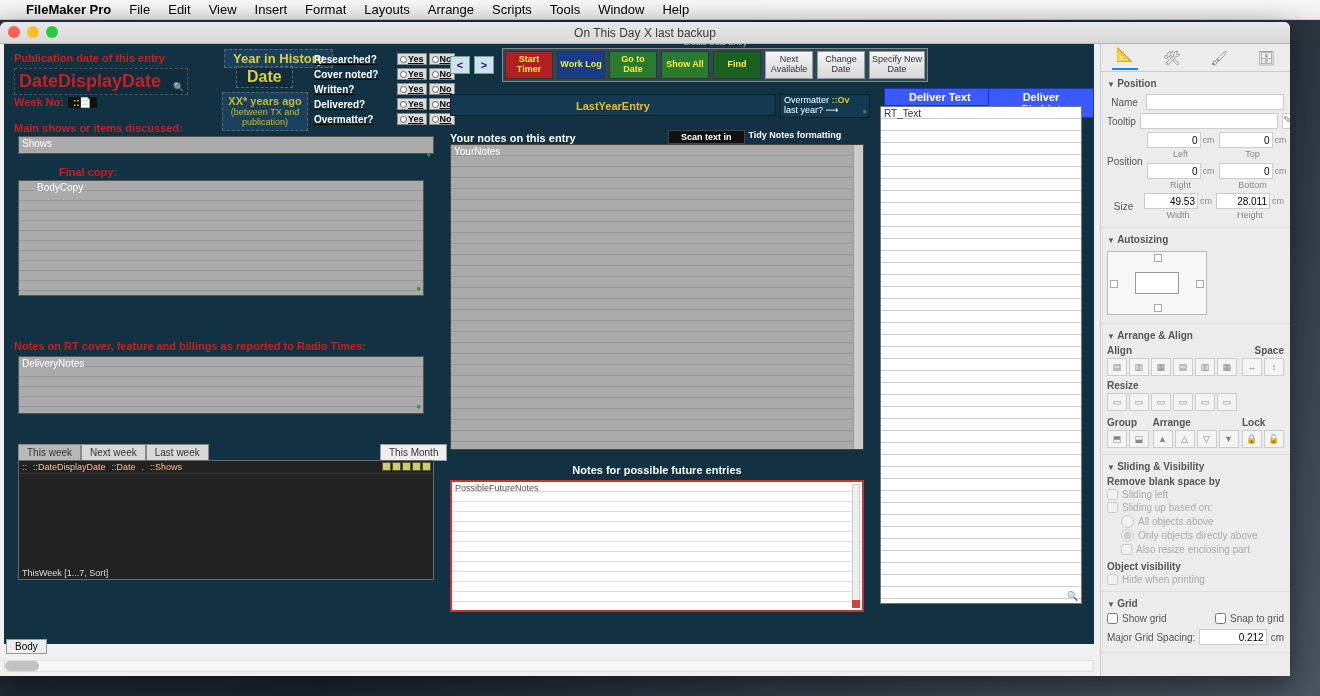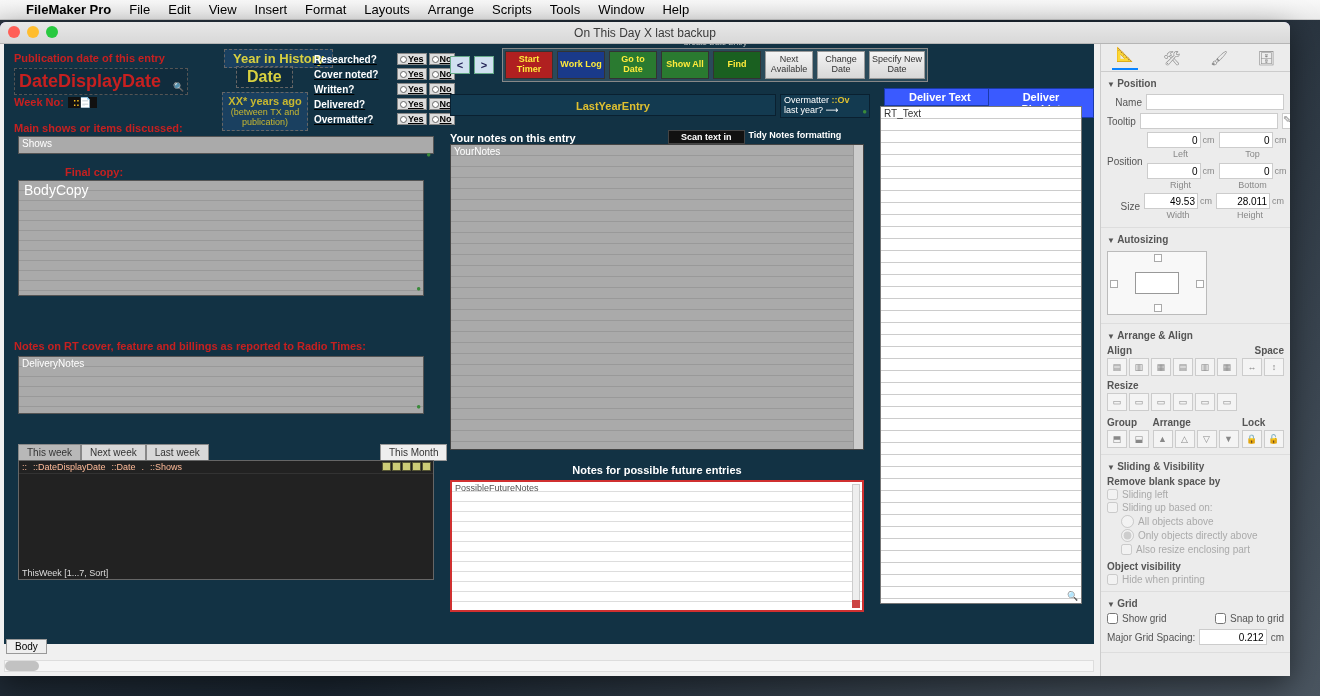--- a/index.html
+++ b/index.html
@@ -45,22 +45,22 @@
 .qrow { display: flex; align-items: flex-end; gap: 17px; height: 15px; text-decoration: underline; }
 .qrow .ql { width: 66px; font-size: 10px; color: #fff; font-weight: bold; }
 .yn { display: flex; gap: 2px; font-size: 9px; }
 .yn span { background: #ddd; border: 1px solid #888; padding: 0 2px; display: flex; align-items: center; gap: 1px; color: #000; }
 .yn .dot2 { width: 7px; height: 7px; border-radius: 50%; border: 1px solid #666; background: #fff; display: inline-block; }
 
 .ms { position: absolute; left: 10px; top: 78px; }
 .shows { position: absolute; left: 14px; top: 92px; width: 416px; height: 18px; background: #aaa; border: 1px solid #555; color: #fff; font-size: 10px; padding: 1px 3px; }
 .shows::after { content: "●"; position: absolute; right: 2px; bottom: -6px; color: #3a8a3a; font-size: 8px; }
 
-.fc { position: absolute; left: 16px; top: 122px; padding-left: 45px; }
-.body1 { position: absolute; left: 14px; top: 136px; width: 406px; height: 116px; background: repeating-linear-gradient(#aaa,#aaa 9px,#999 9px,#999 10px); border: 1px solid #555; color: #fff; font-size: 14px; padding: 1px 5px; }
+.fc { position: absolute; left: 10px; top: 122px; padding-left: 45px; }
+.body1 { position: absolute; left: 14px; top: 136px; width: 406px; height: 116px; background: repeating-linear-gradient(#aaa,#aaa 9px,#999 9px,#999 10px); border: 1px solid #555; color: #fff; font-size: 10px; padding: 1px 18px; }
 .body1::after, .dn::after { content: "●"; position: absolute; right: 2px; bottom: 2px; color: #3a8a3a; font-size: 8px; }
 
 .wrow { position: absolute; left: 14px; top: 272px; width: 412px; display: flex; justify-content: space-between; font-size: 10px; }
 .wrow .ww { background: #111; color: #d8d040; padding: 0 4px; font-weight: bold; }
 .wrow .rt { color: #fff; font-weight: bold; }
 .wrow .byl { background: #ddd; color: #000; padding: 0 3px; }
 
 .notesrt { position: absolute; left: 10px; top: 296px; width: 408px; }
 .dn { position: absolute; left: 14px; top: 312px; width: 406px; height: 58px; background: repeating-linear-gradient(#aaa,#aaa 9px,#999 9px,#999 10px); border: 1px solid #555; color: #fff; font-size: 10px; padding: 1px 3px; }
 
@@ -114,21 +114,21 @@
 
 
 .inspector { width: 190px; background: #ececec; border-left: 1px solid #ccc; font-size: 10px; color: #555; overflow-y: auto; }
 .itabs { height: 28px; border-bottom: 1px solid #ccc; display: flex; justify-content: space-around; align-items: center; }
 .itab { width: 26px; text-align: center; font-size: 14px; color: #888; }
 .itab.act { color: #0a84ff; border-bottom: 2px solid #0a84ff; padding-bottom: 6px; }
 .section { border-bottom: 1px solid #ddd; padding: 4px 6px; }
 .sechead { font-size: 10px; font-weight: bold; color: #555; padding: 2px 0; }
 .sechead::before { content: "▼ "; font-size: 8px; }
 .frow { display: flex; align-items: center; margin: 3px 0; gap: 4px; }
-.frow .fl { width: 44px; text-align: right; color: #555; }
+.frow .fl { width: 44px; text-align: center; color: #555; }
 .frow input[type=text] { flex: 1; height: 16px; border: 1px solid #ccc; background: #fff; font-size: 10px; padding: 0 2px; }
 .posgrid { display: grid; grid-template-columns: 1fr 1fr; gap: 4px; }
 .pcell { display: flex; flex-direction: column; align-items: center; }
 .pcell input { width: 54px; height: 16px; border: 1px solid #ccc; text-align: right; font-size: 10px; padding-right: 2px; }
 .pcell .u { font-size: 9px; color: #888; margin-left: 2px; }
 .pcell .ir { display: flex; align-items: center; }
 .pcell .cap { font-size: 9px; color: #888; margin-top: 1px; }
 .autobox { width: 100px; height: 64px; border: 1px solid #bbb; margin: 4px 0; display: flex; align-items: center; justify-content: center; position: relative; background: #f8f8f8; }
 .autobox .ib { width: 44px; height: 22px; border: 1px solid #999; background: #fff; }
 .autobox .handle { width: 8px; height: 8px; border: 1px solid #aaa; position: absolute; background: #fff; }

